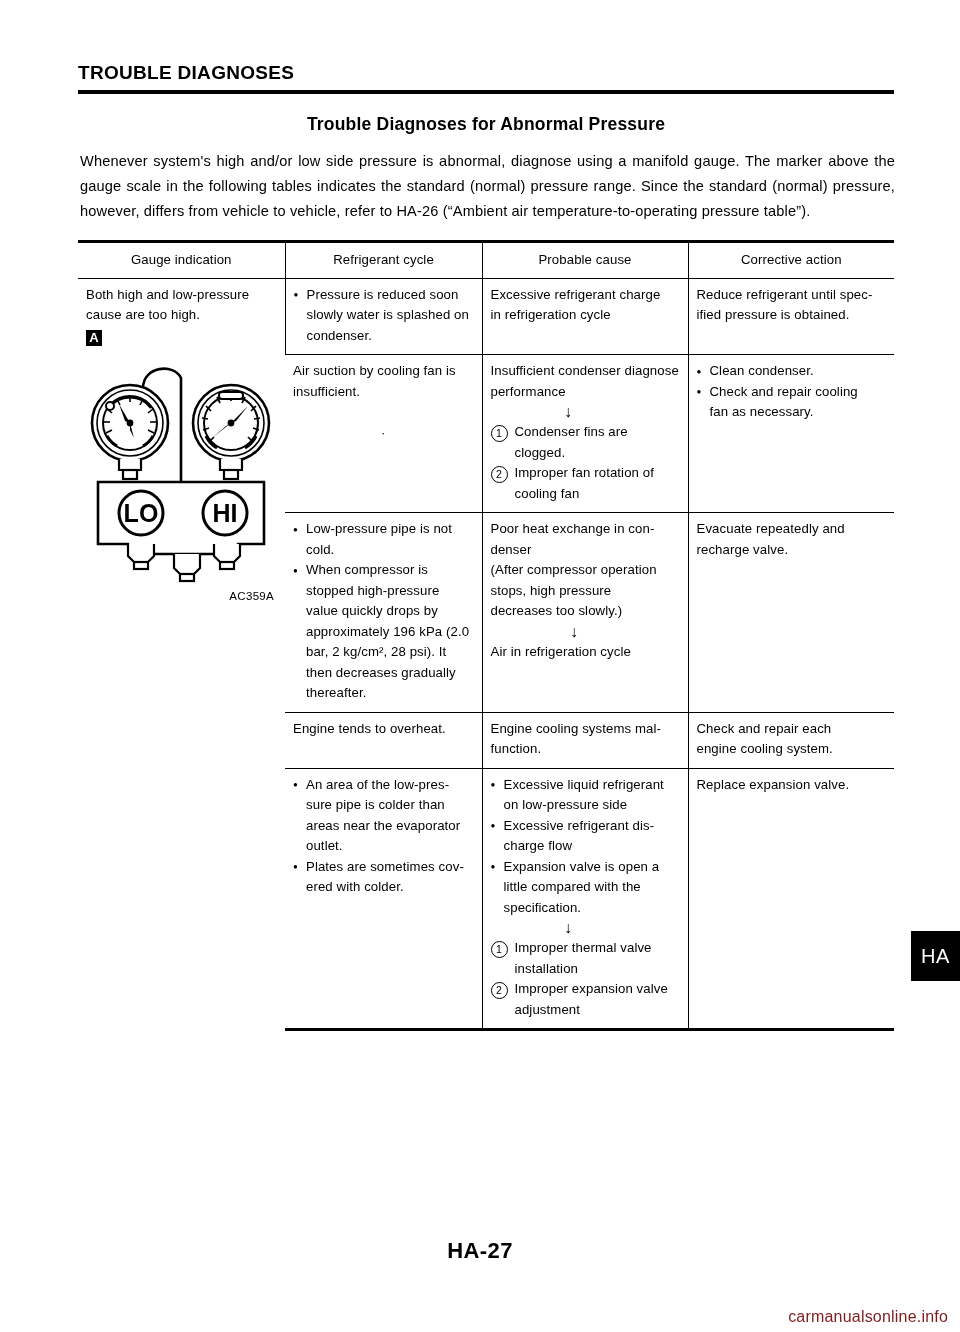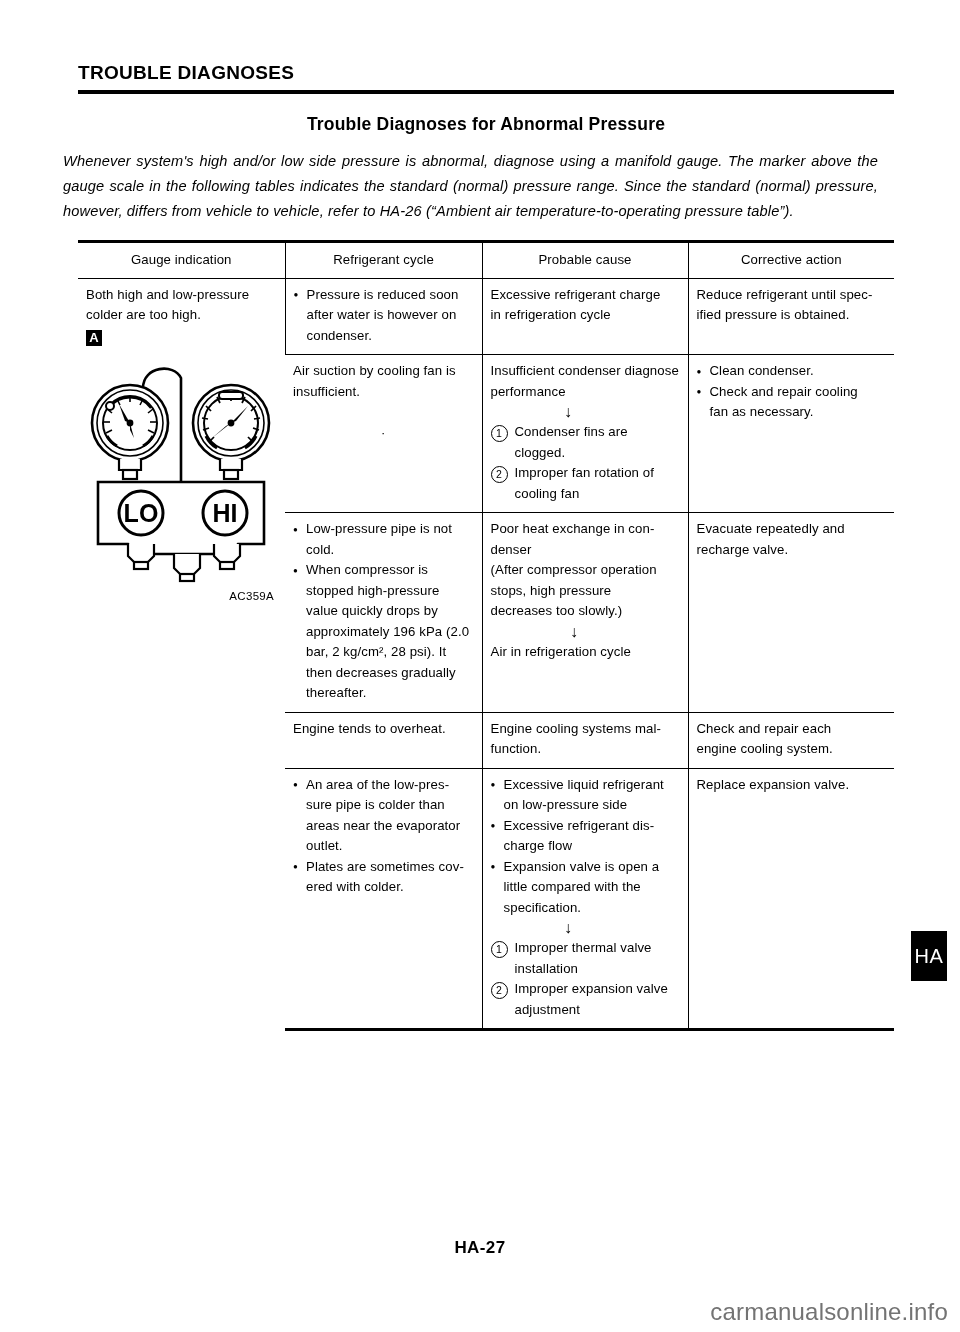--- a/index.html
+++ b/index.html
@@ -45,28 +45,27 @@
     width: 816px;
     text-align: center;
     font-size: 17.5px;
     font-weight: bold;
     letter-spacing: 0.2px;
   }
 
   
   .intro {
     position: absolute;
-    left: 63px;
+    left: 80px;
     top: 149px;
     width: 815px;
     font-size: 14.6px;
     line-height: 25px;
     text-align: justify;
     letter-spacing: 0.15px;
-    font-style: italic;
   }
 
   
   .diag-table {
     position: absolute;
     left: 78px;
     top: 240px;
     width: 816px;
     border-collapse: collapse;
     table-layout: fixed;
@@ -185,49 +184,49 @@
     bottom: -3px;
     font-size: 11.5px;
     letter-spacing: 0.3px;
   }
 
   
   .side-tab {
     position: absolute;
     left: 911px;
     top: 931px;
-    width: 36px;
+    width: 49px;
     height: 50px;
     background: #000;
     color: #fff;
     font-size: 20px;
     font-weight: normal;
     display: flex;
     align-items: center;
     justify-content: center;
     letter-spacing: 0.5px;
   }
 
   
   .page-number {
     position: absolute;
     left: 0;
     top: 1238px;
     width: 960px;
     text-align: center;
-    font-size: 17px;
+    font-size: 22px;
     font-weight: bold;
     letter-spacing: 0.4px;
   }
   .watermark {
     position: absolute;
     right: 12px;
     bottom: 6px;
-    font-size: 24px;
-    color: #737373;
+    font-size: 16px;
+    color: #7f1d1d;
     letter-spacing: 0.2px;
   }
 </style>
 </head>
 <body>
 
 <div class="page-header">
   <div class="title">TROUBLE DIAGNOSES</div>
 </div>
 <div class="header-rule"></div>
@@ -249,21 +248,21 @@
       <th>Refrigerant cycle</th>
       <th>Probable cause</th>
       <th>Corrective action</th>
     </tr>
   </thead>
   <tbody>
 
     <tr>
       <td class="gauge-cell" rowspan="5">
         <span class="line">Both high and low-pressure</span>
-        <span class="line">colder are too high.</span>
+        <span class="line">cause are too high.</span>
         <span class="marker-box">A</span>
 
         <div class="gauge-figure">
           <svg width="192" height="245" viewBox="0 0 192 245">
             <g fill="none" stroke="#000" stroke-width="2.2">
 
               <path d="M57 30 C57 8, 88 5, 95 20 L95 135" stroke-width="2.6" fill="none"></path>
             </g>
 
             <g>
@@ -344,21 +343,21 @@
               <rect x="134" y="204" width="14" height="7"></rect>
             </g>
           </svg>
           <div class="fig-code">AC359A</div>
         </div>
       </td>
 
       <td>
         <div class="bullet-item">
           <span class="line">Pressure is reduced soon</span>
-          <span class="line">after water is however on</span>
+          <span class="line">slowly water is splashed on</span>
           <span class="line">condenser.</span>
         </div>
       </td>
       <td>
         <span class="line">Excessive refrigerant charge</span>
         <span class="line">in refrigeration cycle</span>
       </td>
       <td>
         <span class="line">Reduce refrigerant until spec-</span>
         <span class="line">ified pressure is obtained.</span>

